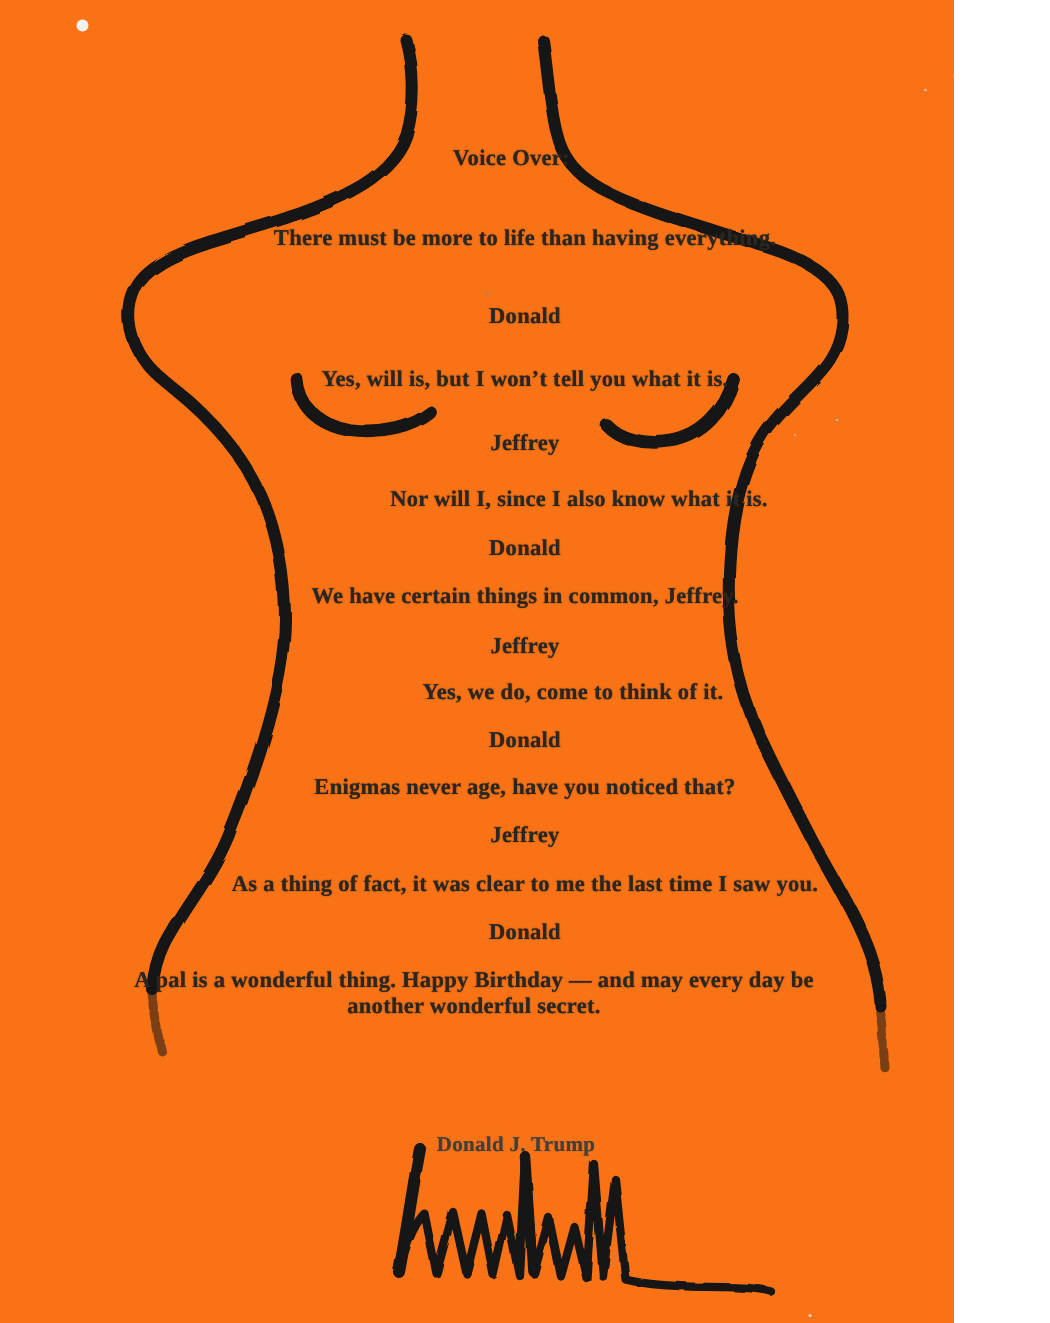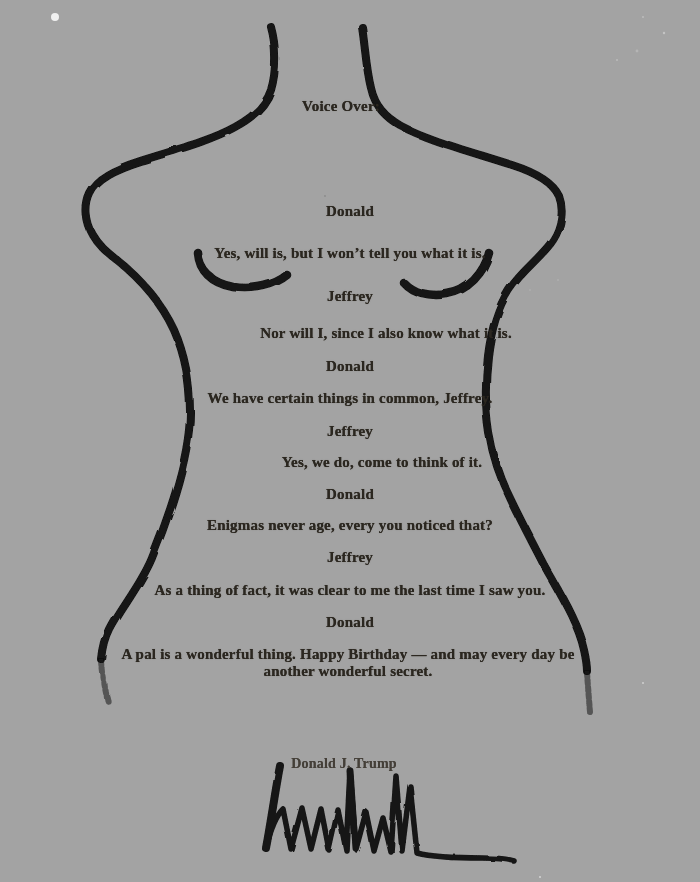--- a/index.html
+++ b/index.html
@@ -1,20 +1,20 @@
 <!DOCTYPE html>
 <html><head>
 <meta charset="utf-8">
 <style>
   html,body{margin:0;padding:0;}
   body{background:#ffffff;}
   .page{
     position:relative;
-    width:700px;height:882px;
-    background:#a3a3a3;
+    width:636px;height:882px;
+    background:#f97316;
     overflow:hidden;
     font-family:"Liberation Serif","DejaVu Serif",serif;
   }
   .drawing-layer{
     position:absolute;left:0;top:0;width:700px;height:882px;
   }
   .ln{
     position:absolute;left:0;width:700px;
     text-align:center;
     font-family:"Liberation Serif","DejaVu Serif",serif;
@@ -116,29 +116,30 @@
       <circle cx="617" cy="60" r="0.8" fill="#cccccc"></circle>
       <circle cx="325" cy="196" r="0.9" fill="#8a8a8a"></circle>
       <circle cx="558" cy="280" r="0.9" fill="#b0b0b0"></circle>
       <circle cx="530" cy="290" r="0.7" fill="#bbbbbb"></circle>
       <circle cx="643" cy="683" r="1" fill="#cfcfcf"></circle>
       <circle cx="540" cy="877" r="1" fill="#d4d4d4"></circle>
     </g>
   </svg>
 
   <div class="ln ln0">Voice Over:</div>
+  <div class="ln ln1">There must be more to life than having everything.</div>
   <div class="ln ln2">Donald</div>
   <div class="ln ln3">Yes, will is, but I won’t tell you what it is.</div>
   <div class="ln ln4">Jeffrey</div>
   <div class="ln ln5">Nor will I, since I also know what it is.</div>
   <div class="ln ln6">Donald</div>
   <div class="ln ln7">We have certain things in common, Jeffrey.</div>
   <div class="ln ln8">Jeffrey</div>
   <div class="ln ln9">Yes, we do, come to think of it.</div>
   <div class="ln ln10">Donald</div>
-  <div class="ln ln11">Enigmas never age, every you noticed that?</div>
+  <div class="ln ln11">Enigmas never age, have you noticed that?</div>
   <div class="ln ln12">Jeffrey</div>
   <div class="ln ln13">As a thing of fact, it was clear to me the last time I saw you.</div>
   <div class="ln ln14">Donald</div>
   <div class="ln ln15">A pal is a wonderful thing. Happy Birthday — and may every day be another wonderful secret.</div>
   <div class="ln ln16">Donald J. Trump</div>
 
 </div>
 
 </body></html>

